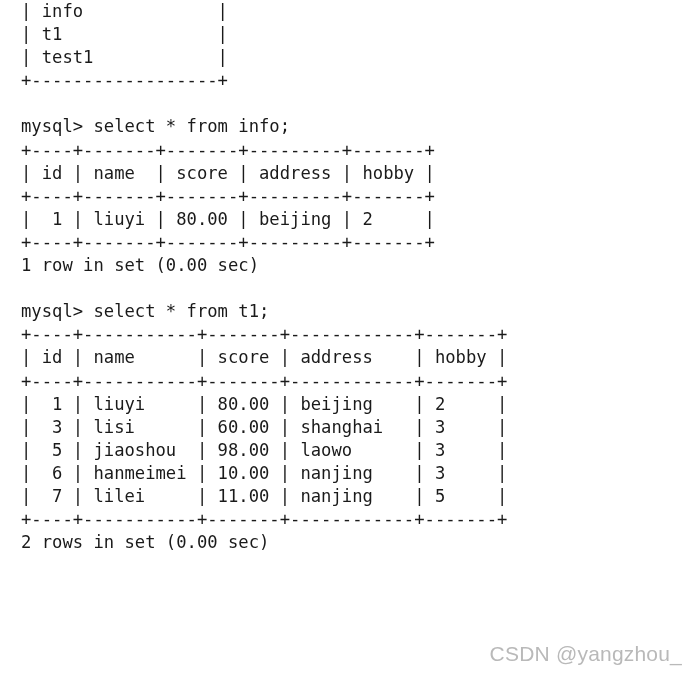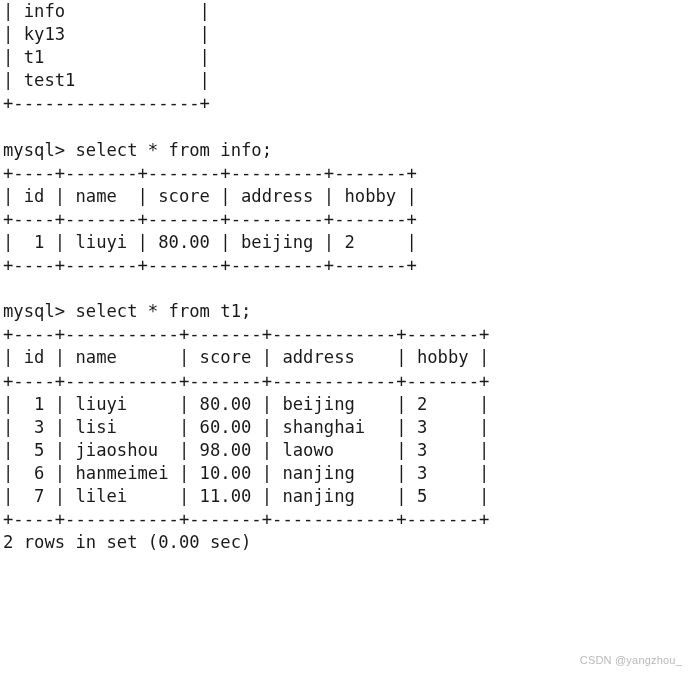--- a/index.html
+++ b/index.html
@@ -21,54 +21,54 @@
     padding: 0;
     box-sizing: border-box;
   }
   .term-line {
     font-family: "DejaVu Sans Mono", "Liberation Mono", monospace;
     font-size: 17.2px;
     line-height: 23.1px;
     color: #1a1a1a;
     white-space: pre;
     letter-spacing: 0px;
-    padding-left: 3px;
+    padding-left: 21px;
     height: 23.1px;
   }
   .term-line.blank {
     color: transparent;
   }
   #watermark {
     position: absolute;
     right: 10px;
     bottom: 10px;
     font-family: "Liberation Sans", sans-serif;
-    font-size: 11px;
+    font-size: 21px;
     color: #b9b9b9;
     white-space: pre;
     letter-spacing: 0.2px;
   }
 </style>
 </head>
 <body>
 
 <div id="terminal">
   <div id="terminal-output">
       <div class="term-line">| info             |</div>
-      <div class="term-line">| ky13             |</div>
       <div class="term-line">| t1               |</div>
       <div class="term-line">| test1            |</div>
       <div class="term-line">+------------------+</div>
       <div class="term-line blank"></div>
       <div class="term-line">mysql&gt; select * from info;</div>
       <div class="term-line">+----+-------+-------+---------+-------+</div>
       <div class="term-line">| id | name  | score | address | hobby |</div>
       <div class="term-line">+----+-------+-------+---------+-------+</div>
       <div class="term-line">|  1 | liuyi | 80.00 | beijing | 2     |</div>
       <div class="term-line">+----+-------+-------+---------+-------+</div>
+      <div class="term-line">1 row in set (0.00 sec)</div>
       <div class="term-line blank"></div>
       <div class="term-line">mysql&gt; select * from t1;</div>
       <div class="term-line">+----+-----------+-------+------------+-------+</div>
       <div class="term-line">| id | name      | score | address    | hobby |</div>
       <div class="term-line">+----+-----------+-------+------------+-------+</div>
       <div class="term-line">|  1 | liuyi     | 80.00 | beijing    | 2     |</div>
       <div class="term-line">|  3 | lisi      | 60.00 | shanghai   | 3     |</div>
       <div class="term-line">|  5 | jiaoshou  | 98.00 | laowo      | 3     |</div>
       <div class="term-line">|  6 | hanmeimei | 10.00 | nanjing    | 3     |</div>
       <div class="term-line">|  7 | lilei     | 11.00 | nanjing    | 5     |</div>

